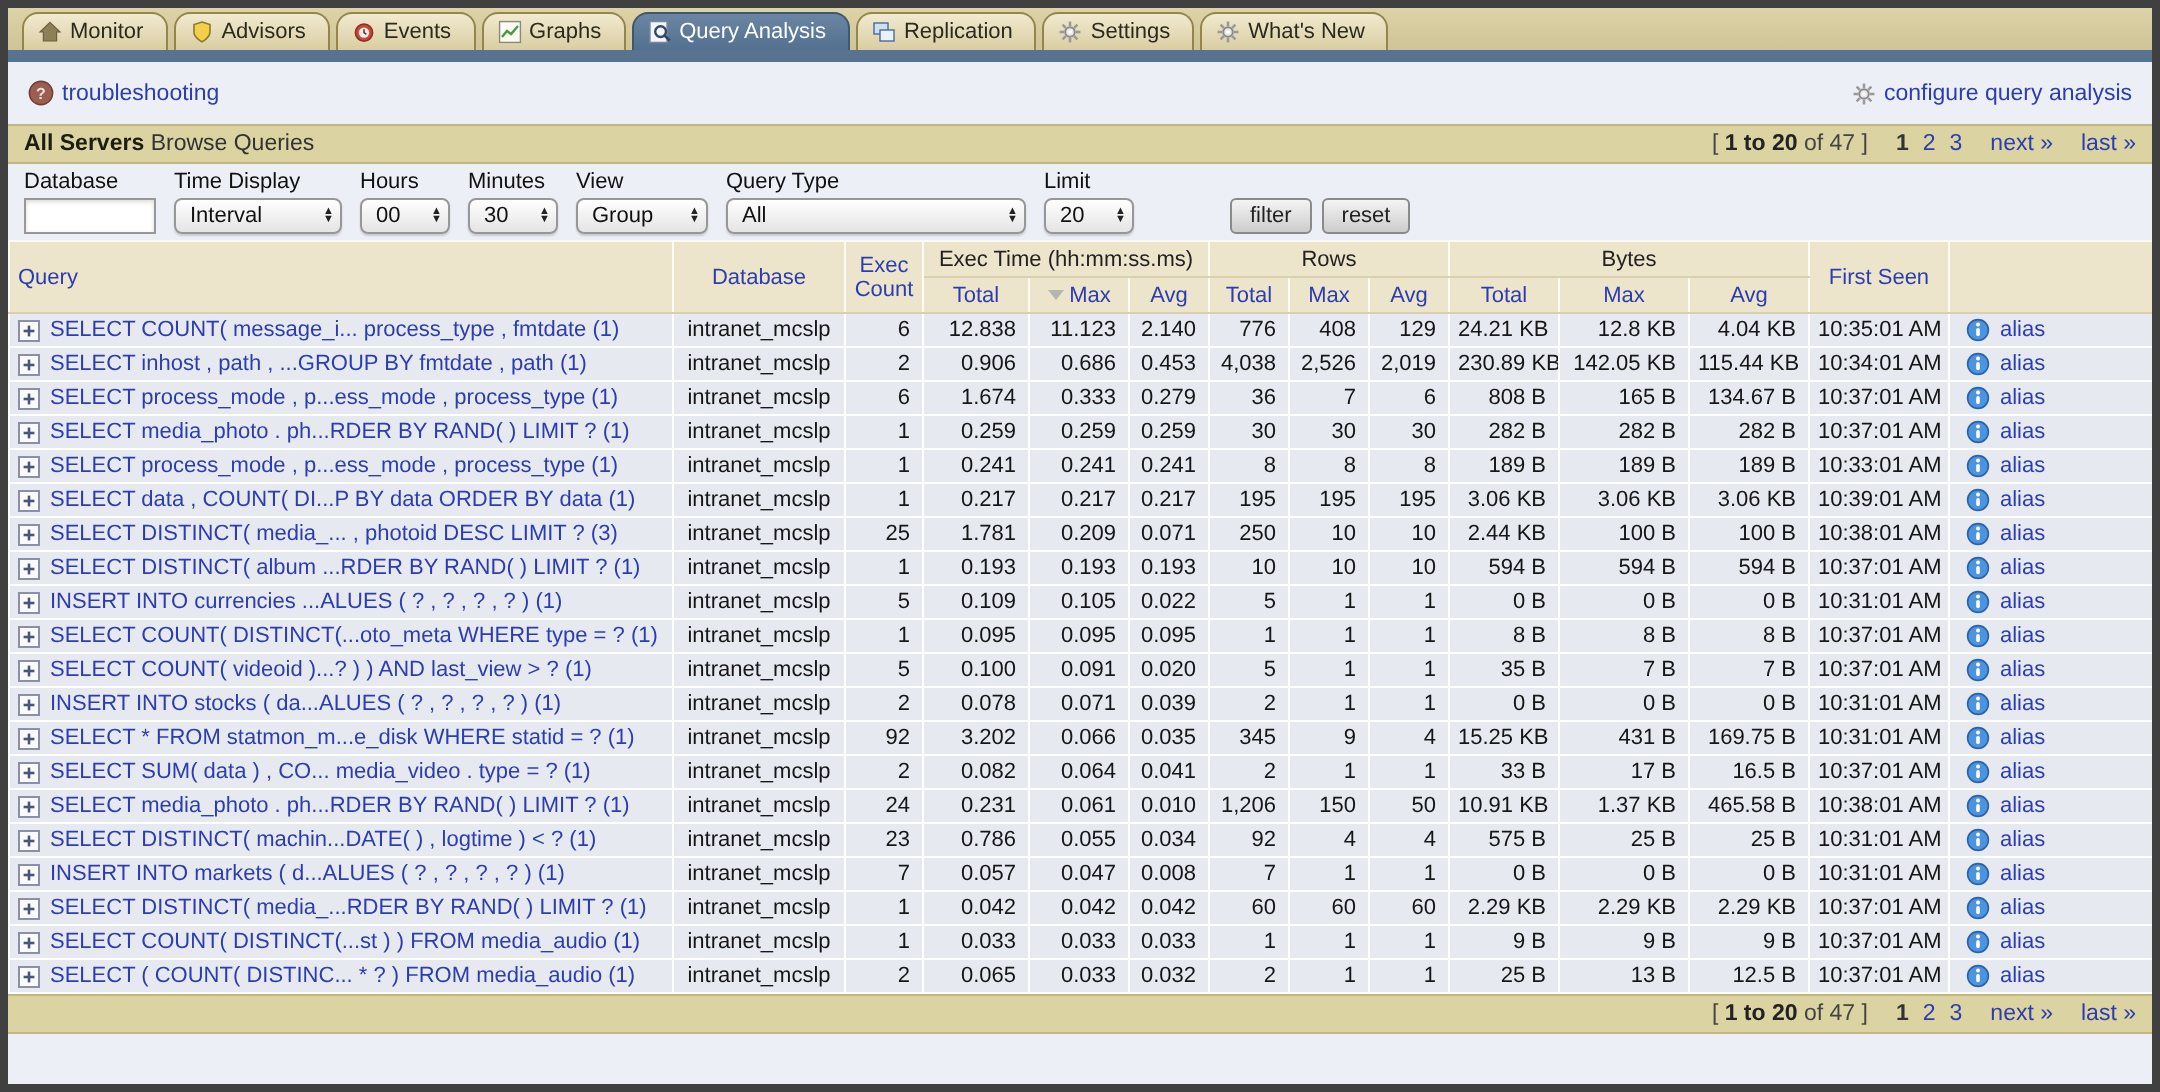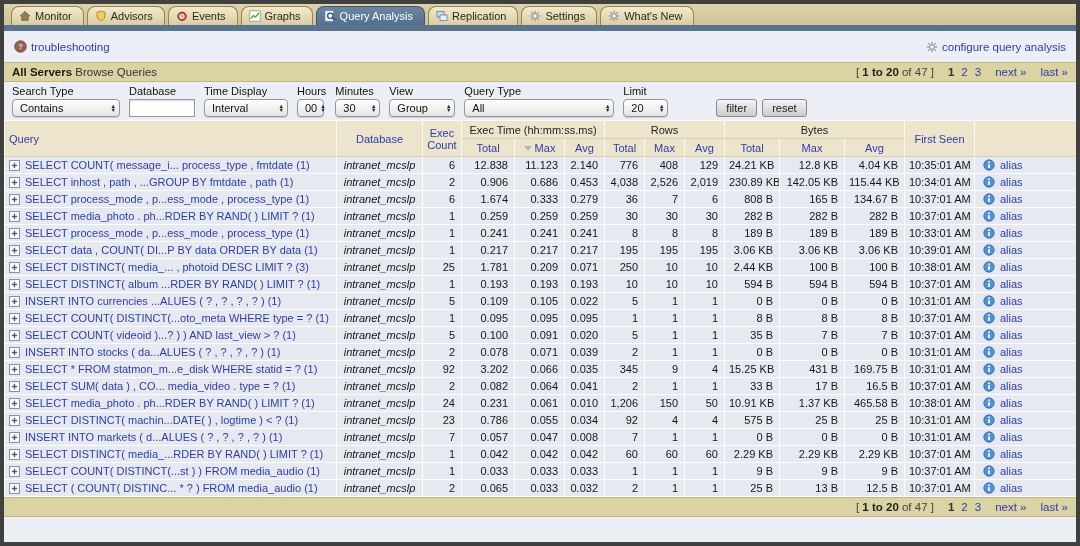--- a/index.html
+++ b/index.html
@@ -98,21 +98,21 @@
     border-left:4px solid transparent; border-right:4px solid transparent;
     border-top:5px solid #b5b5b5;
   }
   tbody td {
     background:#e7e9f1; border:1px solid #ffffff;
     height:17px; padding:0 4px; color:#161616; white-space:nowrap; overflow:hidden;
   }
   td.c-query { padding:0 2px 0 4px; }
   .qwrap { display:flex; align-items:center; gap:5px; overflow:hidden; }
   .qlink { overflow:hidden; text-overflow:clip; white-space:nowrap; }
-  td.c-db { text-align:center;font-style:italic; }
+  td.c-db { text-align:center; }
   td.c-num { text-align:right; padding-right:6px; }
   td.c-seen { text-align:right; padding-right:7px; }
   td.c-alias { padding-left:8px; }
   td.c-alias .cellwrap { display:flex; align-items:center; gap:5px; }
   .icon { display:inline-flex; align-items:center; flex:none; }
   
   .filler { flex:1; background:#edeff7; }
   .bottombar { justify-content:flex-end; }
 </style>
 </head>
@@ -260,46 +260,36 @@
           <span class="pg link">3</span>
         </span>
         <span class="nav">next »</span>
         <span class="nav">last »</span>
       </span>
   </div>
 
   <div class="filters">
     <div style="display:flex;gap:9px;">
         <div class="field">
-          <div class="flabel">Search Type</div>
-          <div class="select" style="width: 108px;">
-            <span>Contains</span>
-            <span class="stepper">
-              <span>▲</span>
-              <span>▼</span>
-            </span>
-          </div>
-        </div>
-        <div class="field">
           <div class="flabel">Database</div>
           <input class="tinput" style="width: 66px;">
         </div>
         <div class="field">
           <div class="flabel">Time Display</div>
           <div class="select" style="width: 84px;">
             <span>Interval</span>
             <span class="stepper">
               <span>▲</span>
               <span>▼</span>
             </span>
           </div>
         </div>
         <div class="field">
           <div class="flabel">Hours</div>
-          <div class="select" style="width: 27px; align-items: center;">
+          <div class="select" style="width: 45px; align-items: center;">
             <span>00</span>
             <span class="stepper">
               <span>▲</span>
               <span>▼</span>
             </span>
           </div>
         </div>
         <div class="field">
           <div class="flabel">Minutes</div>
           <div class="select" style="width: 45px;">

